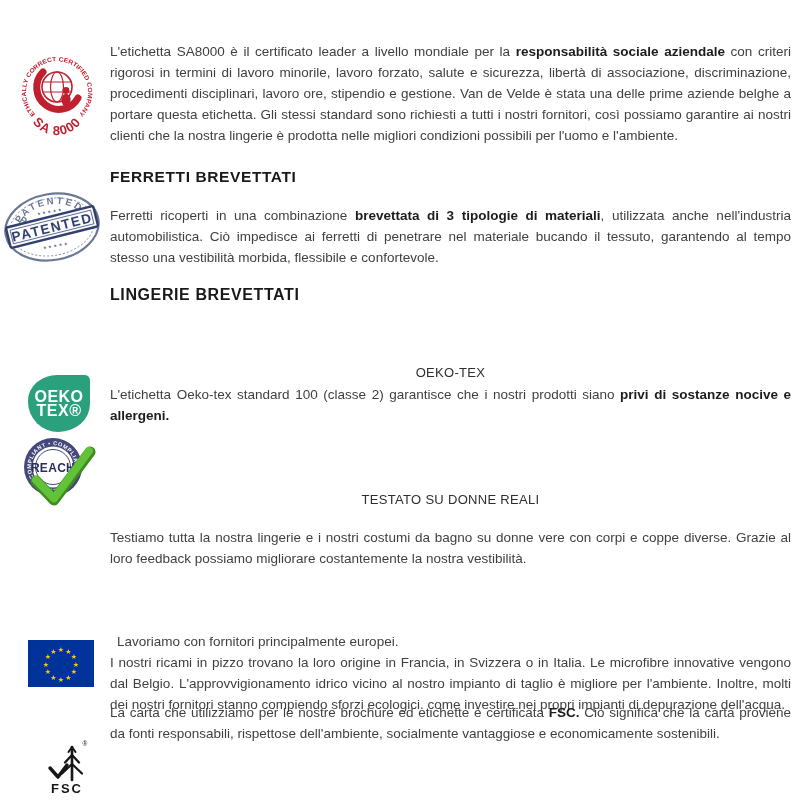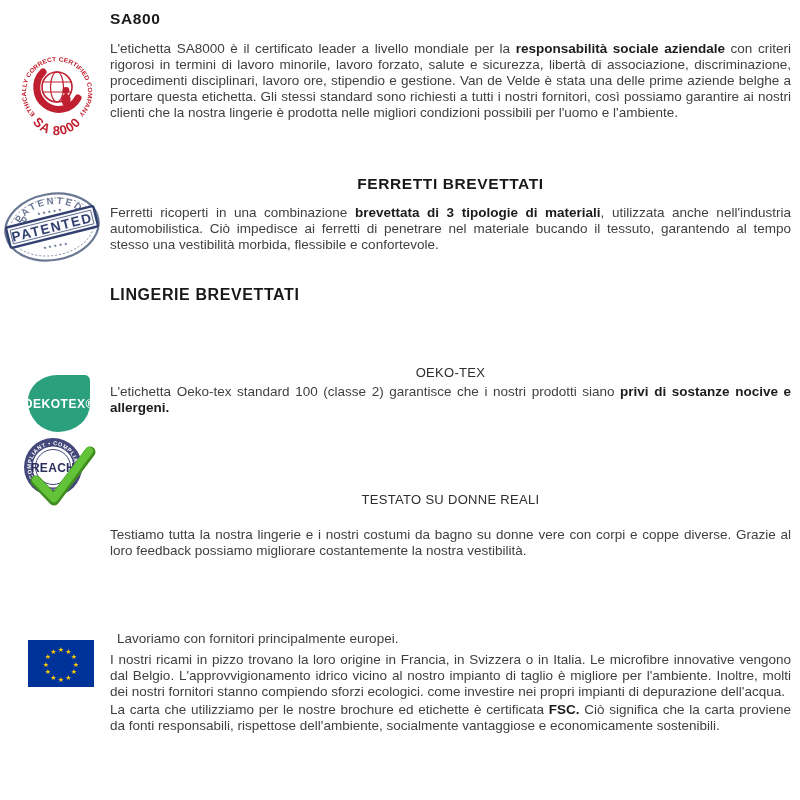--- a/index.html
+++ b/index.html
@@ -10,32 +10,32 @@
   
   .abs{position:absolute;}
   .txtcol{left:110px;width:681px;}
   .heading{
     font-size:15.5px;font-weight:700;color:#191919;letter-spacing:.6px;
   }
   .sublabel{
     font-size:13px;font-weight:400;color:#2e2e2e;letter-spacing:.3px;text-align:center;
   }
   .para{
-    font-size:13.5px;line-height:16px;color:#3f3f3f;text-align:justify;
+    font-size:13.5px;line-height:21px;color:#3f3f3f;text-align:justify;
   }
   .para .run-b{font-weight:700;color:#1c1c1c;}
   .para.noj{text-align:left;margin-left:7px;}
   
   .icon-slot{position:absolute;}
   
   .oeko{
     width:62px;height:57px;background:#2aa17c;
     border-radius:48% 8% 52% 50% / 46% 10% 50% 54%;
-    display:flex;flex-direction:row;align-items:center;justify-content:center;
-    color:#ffffff;font-weight:700;font-size:12px;line-height:14px;letter-spacing:.5px;
+    display:flex;flex-direction:column;align-items:center;justify-content:center;
+    color:#ffffff;font-weight:700;font-size:16px;line-height:14px;letter-spacing:.5px;
   }
   
   .euflag{
     width:66px;height:47px;background:#003399;position:relative;
   }
   .eu-star{
     position:absolute;color:#ffcc00;font-size:7px;line-height:7px;
     transform:translate(-50%,-50%);
   }
   svg text{font-family:"Liberation Sans", sans-serif;}
@@ -122,25 +122,35 @@
       <span class="eu-star" style="color: rgb(255, 204, 0); left: 46px; top: 31px;">★</span>
       <span class="eu-star" style="color: rgb(255, 204, 0); left: 40.5px; top: 36.5px;">★</span>
       <span class="eu-star" style="color: rgb(255, 204, 0); left: 33px; top: 38.5px;">★</span>
       <span class="eu-star" style="color: rgb(255, 204, 0); left: 25.5px; top: 36.5px;">★</span>
       <span class="eu-star" style="color: rgb(255, 204, 0); left: 20px; top: 31px;">★</span>
       <span class="eu-star" style="color: rgb(255, 204, 0); left: 18px; top: 23.5px;">★</span>
       <span class="eu-star" style="color: rgb(255, 204, 0); left: 20px; top: 16px;">★</span>
       <span class="eu-star" style="color: rgb(255, 204, 0); left: 25.5px; top: 10.5px;">★</span>
     </div>
 
+  <div class="icon-slot" style="left:46px;top:735px;width:44px;height:60px;">
+    <svg width="44" height="60" viewBox="0 0 44 60">
+      <path d="M 4,33 L 12,42 L 21,30" stroke="#161616" stroke-width="3.4" fill="none" stroke-linecap="round" stroke-linejoin="round"></path>
+      <path d="M 26,45 L 26,12" stroke="#161616" stroke-width="2.6" fill="none" stroke-linecap="round"></path>
+      <path d="M 26,12 L 22.5,17 M 26,12 L 29.5,17" stroke="#161616" stroke-width="2" fill="none" stroke-linecap="round"></path>
+      <path d="M 26,20 L 19,27.5 M 26,20 L 33,27.5" stroke="#161616" stroke-width="2.3" fill="none" stroke-linecap="round"></path>
+      <path d="M 26,29 L 16,38.5 M 26,29 L 36,38.5" stroke="#161616" stroke-width="2.3" fill="none" stroke-linecap="round"></path>
+      <text x="39" y="11" font-size="6.5" fill="#161616" text-anchor="middle">®</text>
+      <text x="21" y="57.5" font-size="13" font-weight="700" fill="#161616" letter-spacing="2" text-anchor="middle">FSC</text>
+    </svg>
+  </div>
 
-  <div class="abs txtcol heading" style="top:10px;">SA800</div>
   <div class="abs txtcol para" style="top:41px;"><span class="run">L'etichetta SA8000 è il certificato leader a livello mondiale per la </span><span class="run-b">responsabilità sociale aziendale</span><span class="run"> con criteri rigorosi in termini di lavoro minorile, lavoro forzato, salute e sicurezza, libertà di associazione, discriminazione, procedimenti disciplinari, lavoro ore, stipendio e gestione. Van de Velde è stata una delle prime aziende belghe a portare questa etichetta.  Gli stessi standard sono richiesti a tutti i nostri fornitori, così possiamo garantire ai nostri clienti che la nostra lingerie è prodotta nelle migliori condizioni possibili per l'uomo e l'ambiente.</span></div>
 
-  <div class="abs txtcol heading" style="top:175px;text-align:center;">FERRETTI BREVETTATI</div>
+  <div class="abs txtcol heading" style="top:168px;">FERRETTI BREVETTATI</div>
   <div class="abs txtcol para" style="top:205px;"><span class="run">Ferretti ricoperti in una combinazione </span><span class="run-b">brevettata di 3 tipologie di materiali</span><span class="run">, utilizzata anche nell'industria automobilistica. Ciò impedisce ai ferretti di penetrare nel materiale bucando il tessuto, garantendo al tempo stesso una vestibilità morbida, flessibile e confortevole.</span></div>
 
   <div class="abs txtcol heading" style="top:286px;font-size:16px;">LINGERIE BREVETTATI</div>
 
   <div class="abs txtcol sublabel" style="top:365px;">OEKO-TEX</div>
   <div class="abs txtcol para" style="top:384px;"><span class="run">L'etichetta Oeko-tex standard 100 (classe 2) garantisce che i nostri prodotti siano </span><span class="run-b">privi di sostanze nocive e allergeni.</span></div>
 
 
   <div class="abs txtcol sublabel" style="top:492px;">TESTATO SU DONNE REALI</div>
   <div class="abs txtcol para" style="top:527px;"><span class="run">Testiamo tutta la nostra lingerie e i nostri costumi da bagno su donne vere con corpi e coppe diverse. Grazie al loro feedback possiamo migliorare costantemente la nostra vestibilità.</span></div>

